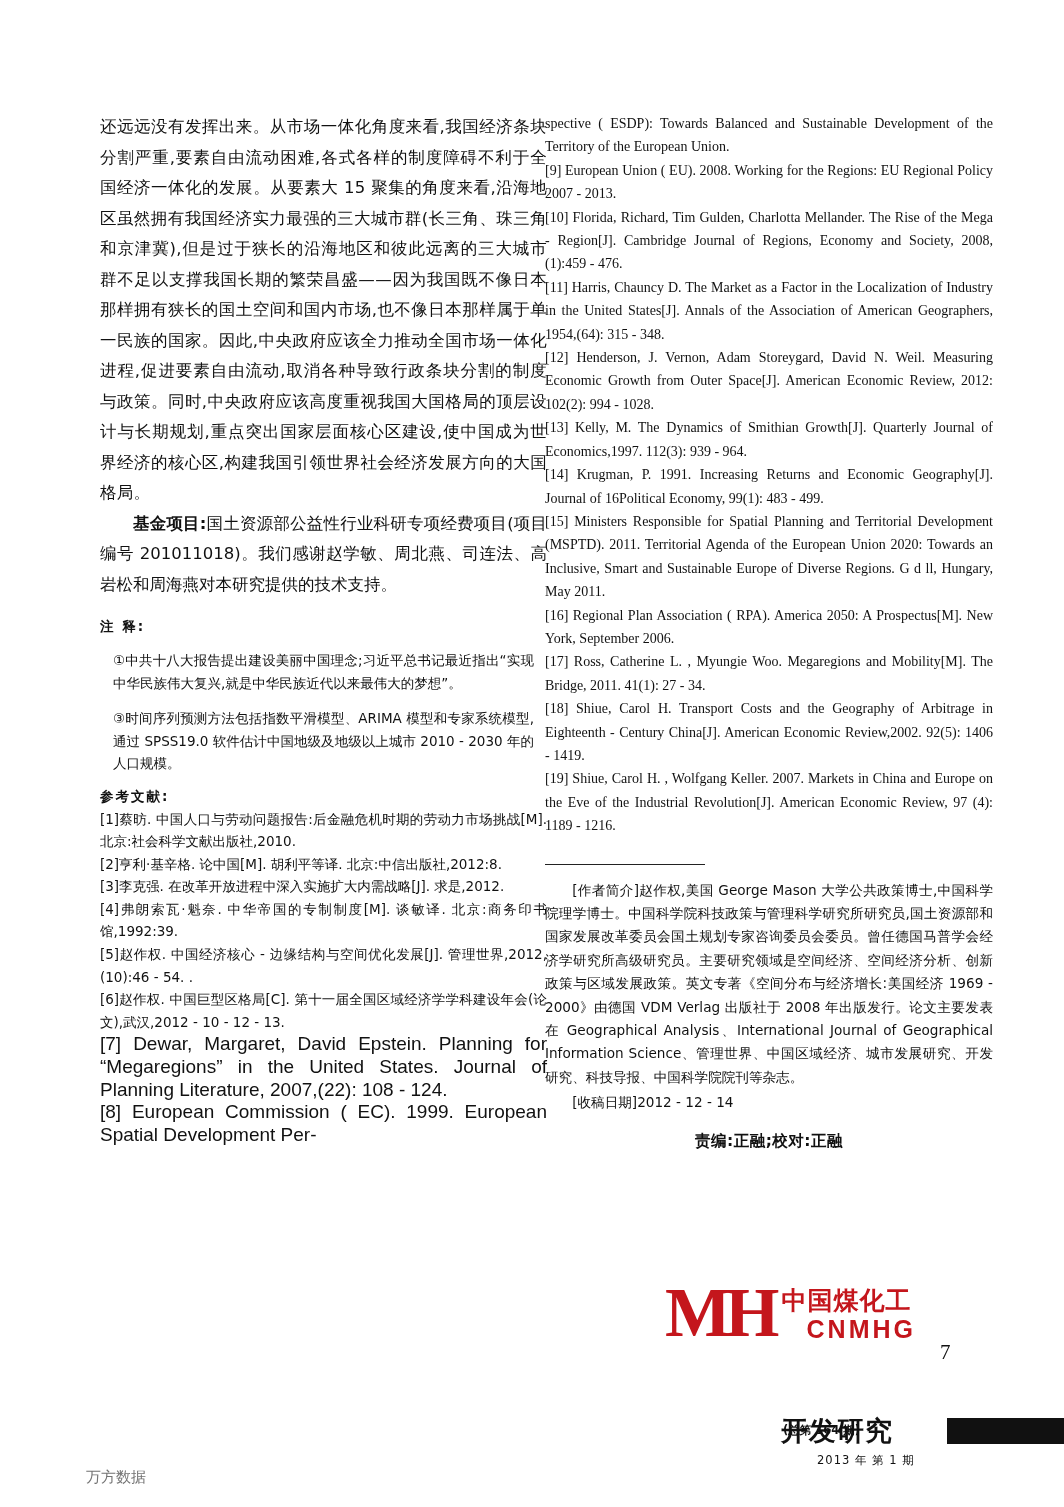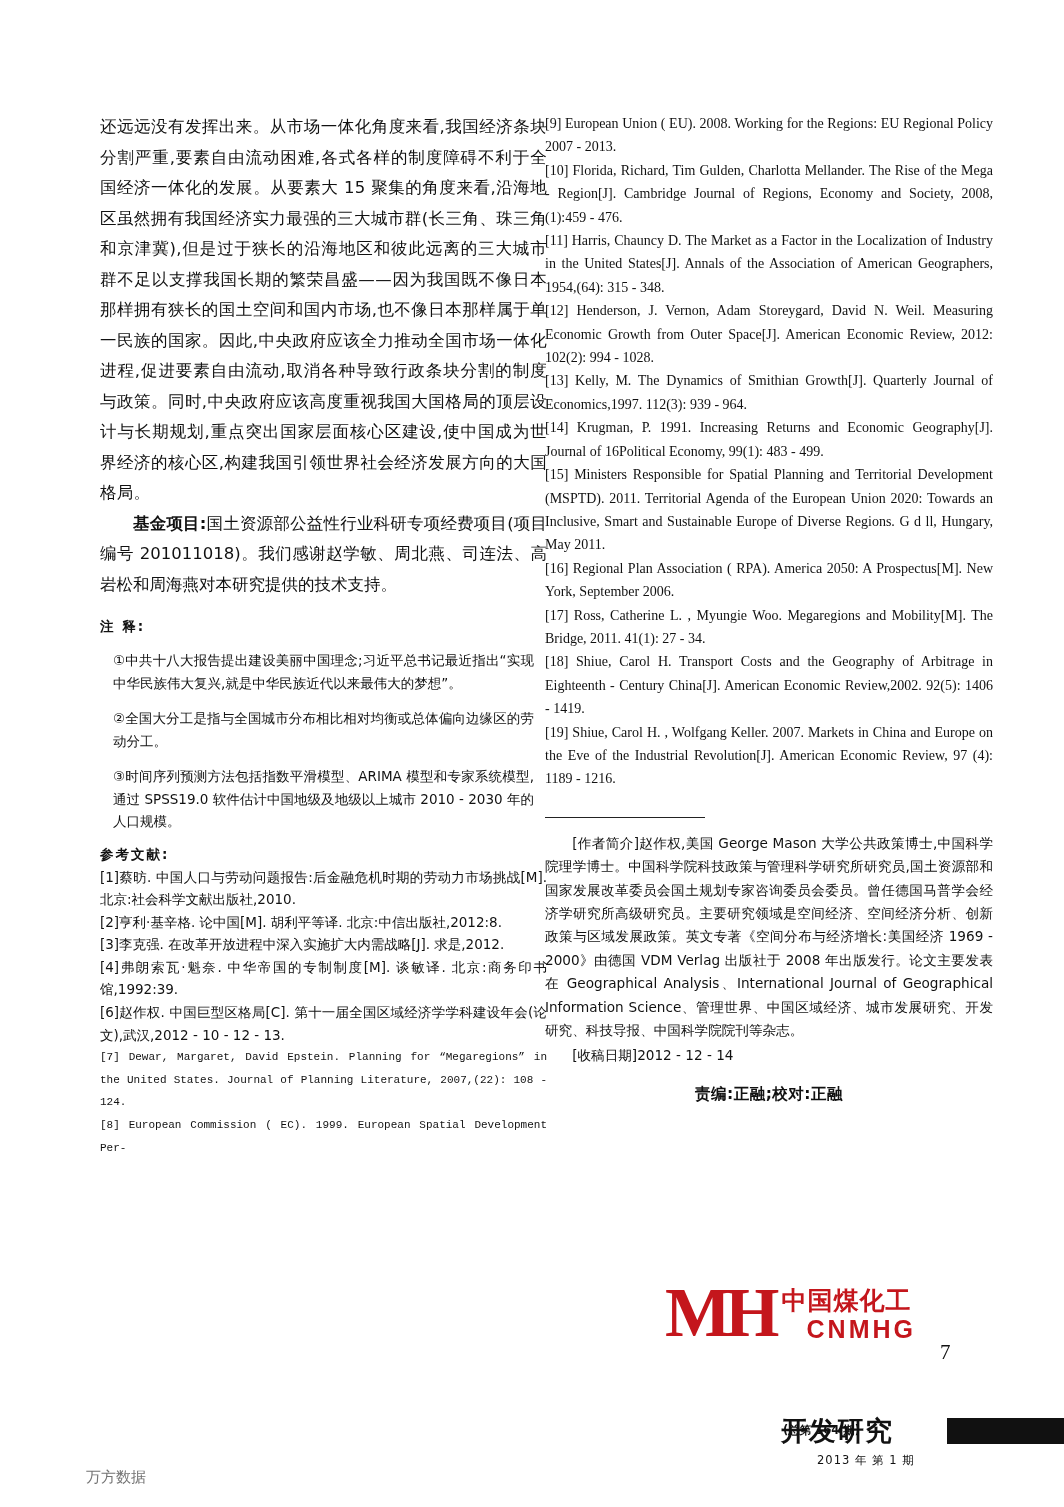--- a/index.html
+++ b/index.html
@@ -48,21 +48,21 @@
   }
   .notes p{margin:13px;}
 
   .refs{
     font-size:13.5px;
     line-height:22.6px;
     text-align:justify;
     font-family:"DejaVu Sans",sans-serif;
   }
   .refs p{margin:0;}
-  .ref-en{font-family:Liberation Mono, monospace;font-size:11px;}
+  .ref-en{font-family:Liberation Sans, sans-serif;font-size:19px;}
 
   
   .refs-right{
     font-family:"Liberation Serif",serif;
     font-size:14px;
     line-height:23.4px;
     text-align:justify;
   }
   .refs-right p{margin:0;}
 
@@ -163,38 +163,39 @@
       <p>还远远没有发挥出来。从市场一体化角度来看,我国经济条块分割严重,要素自由流动困难,各式各样的制度障碍不利于全国经济一体化的发展。从要素大 15 聚集的角度来看,沿海地区虽然拥有我国经济实力最强的三大城市群(长三角、珠三角和京津冀),但是过于狭长的沿海地区和彼此远离的三大城市群不足以支撑我国长期的繁荣昌盛——因为我国既不像日本那样拥有狭长的国土空间和国内市场,也不像日本那样属于单一民族的国家。因此,中央政府应该全力推动全国市场一体化进程,促进要素自由流动,取消各种导致行政条块分割的制度与政策。同时,中央政府应该高度重视我国大国格局的顶层设计与长期规划,重点突出国家层面核心区建设,使中国成为世界经济的核心区,构建我国引领世界社会经济发展方向的大国格局。</p>
     </div>
 
     <div class="fund">
       <span class="bold">基金项目:</span><span>国土资源部公益性行业科研专项经费项目(项目编号 201011018)。我们感谢赵学敏、周北燕、司连法、高岩松和周海燕对本研究提供的技术支持。</span>
     </div>
 
     <div class="sec-title">注  释:</div>
     <div class="notes">
       <p>①中共十八大报告提出建设美丽中国理念;习近平总书记最近指出“实现中华民族伟大复兴,就是中华民族近代以来最伟大的梦想”。</p>
-      <p>②全国大分工是指与全国城市分布相比相对均衡或总体偏向边缘区的劳动分工。</p>
       <p>③时间序列预测方法包括指数平滑模型、ARIMA 模型和专家系统模型,通过 SPSS19.0 软件估计中国地级及地级以上城市 2010 - 2030 年的人口规模。</p>
     </div>
 
     <div class="sec-title" style="margin-top:8px">参考文献:</div>
     <div class="refs">
       <p>[1]蔡昉. 中国人口与劳动问题报告:后金融危机时期的劳动力市场挑战[M]. 北京:社会科学文献出版社,2010.</p>
       <p>[2]亨利·基辛格. 论中国[M]. 胡利平等译. 北京:中信出版社,2012:8.</p>
       <p>[3]李克强. 在改革开放进程中深入实施扩大内需战略[J]. 求是,2012.</p>
       <p>[4]弗朗索瓦·魁奈. 中华帝国的专制制度[M]. 谈敏译. 北京:商务印书馆,1992:39.</p>
+      <p>[5]赵作权. 中国经济核心 - 边缘结构与空间优化发展[J]. 管理世界,2012,(10):46 - 54. .</p>
       <p>[6]赵作权. 中国巨型区格局[C]. 第十一届全国区域经济学学科建设年会(论文),武汉,2012 - 10 - 12 - 13.</p>
       <p class="ref-en">[7] Dewar, Margaret, David Epstein. Planning for “Megaregions” in the United States.  Journal of Planning Literature, 2007,(22): 108 - 124.</p>
       <p class="ref-en">[8] European Commission ( EC). 1999. European Spatial Development Per-</p>
     </div>
   </div>
 
   <div class="col col-right">
     <div class="refs-right">
+      <p>spective ( ESDP): Towards Balanced and Sustainable Development of the Territory of the European Union.</p>
       <p>[9] European Union ( EU). 2008. Working for the Regions: EU Regional Policy 2007 - 2013.</p>
       <p>[10] Florida, Richard, Tim Gulden, Charlotta Mellander. The Rise of the Mega - Region[J]. Cambridge Journal of Regions, Economy and Society, 2008,(1):459 - 476.</p>
       <p>[11] Harris, Chauncy D. The Market as a Factor in the Localization of Industry in the United States[J]. Annals of the Association of American Geographers, 1954,(64): 315 - 348.</p>
       <p>[12] Henderson, J. Vernon, Adam Storeygard, David N. Weil. Measuring Economic Growth from Outer Space[J]. American Economic Review, 2012: 102(2): 994 - 1028.</p>
       <p>[13] Kelly, M. The Dynamics of Smithian Growth[J]. Quarterly Journal of Economics,1997. 112(3): 939 - 964.</p>
       <p>[14] Krugman, P. 1991. Increasing Returns and Economic Geography[J]. Journal of 16Political Economy, 99(1): 483 - 499.</p>
       <p>[15] Ministers Responsible for Spatial Planning and Territorial Development (MSPTD). 2011. Territorial Agenda of the European Union 2020: Towards an Inclusive, Smart and Sustainable Europe of Diverse Regions. G d ll, Hungary, May 2011.</p>
       <p>[16] Regional Plan Association ( RPA). America 2050: A Prospectus[M]. New York, September 2006.</p>
       <p>[17] Ross, Catherine L. , Myungie Woo. Megaregions and Mobility[M]. The Bridge, 2011. 41(1): 27 - 34.</p>
       <p>[18] Shiue, Carol H. Transport Costs and the Geography of Arbitrage in Eighteenth - Century China[J]. American Economic Review,2002. 92(5): 1406 - 1419.</p>

